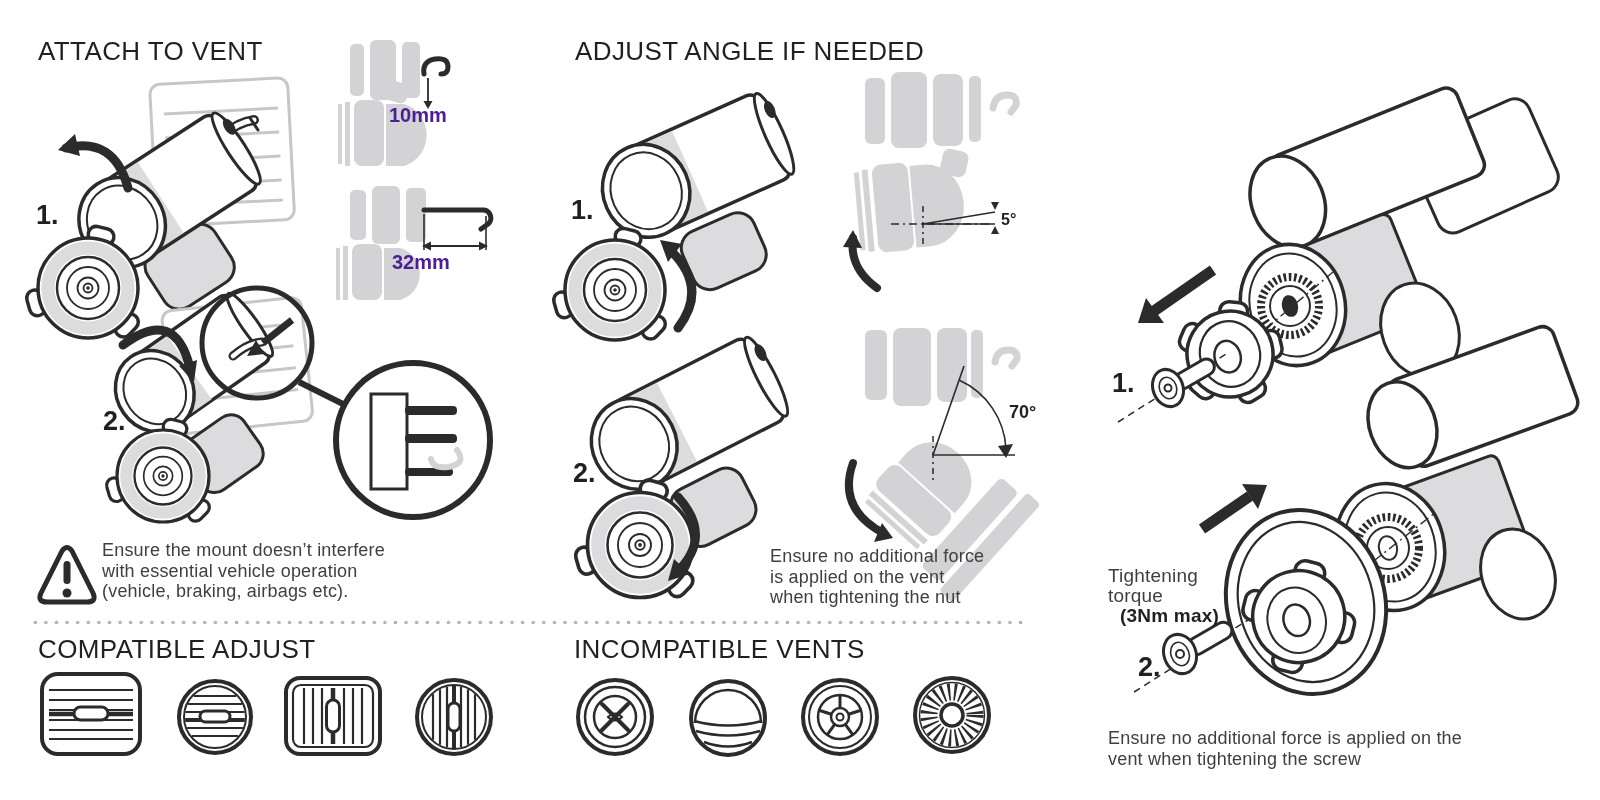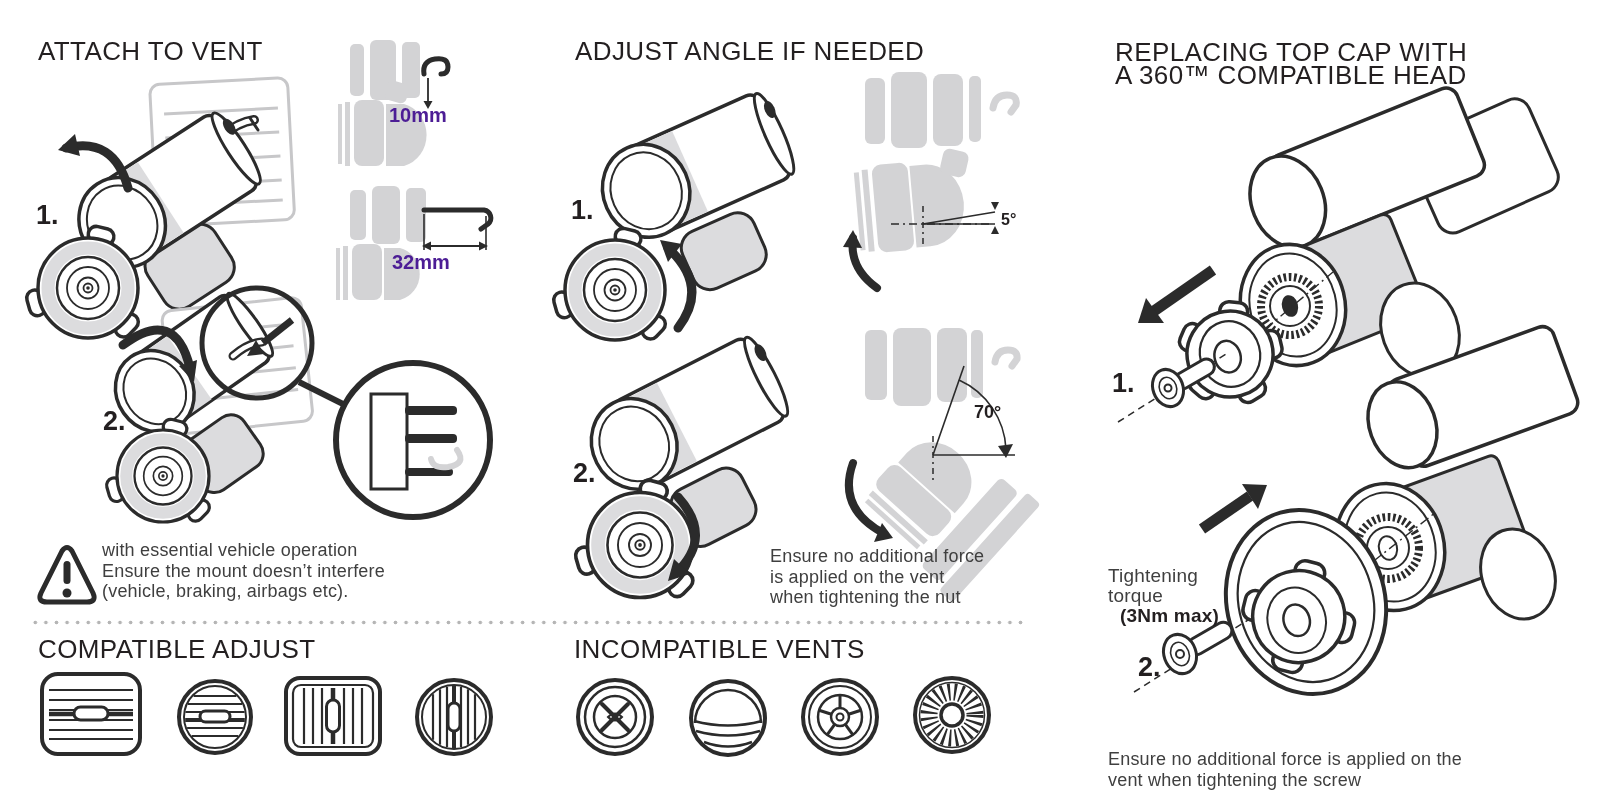--- a/index.html
+++ b/index.html
@@ -5,21 +5,21 @@
   html,body{margin:0;padding:0;background:#fff;}
   #canvas{position:relative;width:1600px;height:800px;background:#fff;overflow:hidden;
           font-family:"Liberation Sans",sans-serif;}
   .abs{position:absolute;}
   .h1{font-weight:400;font-size:26px;line-height:23px;letter-spacing:.4px;color:#231f20;white-space:nowrap;}
   .h1 .l{display:block;}
   .step{font-weight:700;font-size:27px;color:#231f20;}
   .body{font-size:18px;line-height:20.5px;letter-spacing:.2px;color:#3f3f3f;white-space:nowrap;}
   .dim{font-weight:700;font-size:20px;color:#4c1d95;white-space:nowrap;}
   .angle{font-weight:700;font-size:16px;color:#231f20;}
-  .angle.big{font-size:18px;}
+  .angle.big{font-size:18px;margin-left:35px;}
   .torq{font-size:19px;line-height:20px;letter-spacing:.2px;color:#3f3f3f;white-space:nowrap;}
   .torq .b{font-weight:700;color:#231f20;margin-left:12px;}
   .dots{height:5px;background-image:radial-gradient(circle,#b5b5b5 1.7px,rgba(0,0,0,0) 2.1px);
         background-size:10.6px 5px;background-position:left center;background-repeat:repeat-x;}
   svg{display:block;overflow:visible;}
   .wf{fill:#fff;stroke:#2b2b2b;}
   .ln{fill:none;stroke:#2b2b2b;}
   .wln{fill:none;stroke:#fff;}
   .gf{fill:#dcdcde;stroke:#2b2b2b;}
   .gfs{fill:#dcdcde;stroke:none;}
@@ -183,22 +183,22 @@
     </g>
   </svg>
   <div class="abs step" style="left:103px;top:406px;">2.</div>
 
   <svg class="abs" style="left:34px;top:543px;" width="66" height="64" viewBox="0 0 66 64">
     <path class="wf" d="M28,8 q5,-7 10,0 l21,42 q4,9 -6,9 l-40,0 q-10,0 -6,-9 z" stroke-width="5" stroke-linejoin="round"></path>
     <rect class="blk" x="29.5" y="18" width="7" height="23" rx="3.5"></rect>
     <circle class="blk" cx="33" cy="50" r="4.5"></circle>
   </svg>
   <div class="abs body" style="left:102px;top:540px;">
+    <div>Ensure the mount doesn’t interfere</div>
     <div>with essential vehicle operation</div>
-    <div>Ensure the mount doesn’t interfere</div>
     <div>(vehicle, braking, airbags etc).</div>
   </div>
 
   <div class="abs h1" style="left:563px;top:40px;margin-left:12px;">ADJUST ANGLE IF NEEDED</div>
 
   <svg class="abs" style="left:556px;top:78px;" width="238" height="272" viewBox="0 0 238 272">
     <rect class="gf" x="130" y="150" width="78" height="62" rx="18" stroke-width="3" transform="rotate(-24 150 180)"></rect>
     <g transform="rotate(-24 92 112)">
       <rect class="wf" x="88" y="66" width="142" height="92" rx="10" stroke-width="3.5"></rect>
       <rect class="gfs" x="106" y="68" width="32" height="88"></rect>
@@ -318,24 +318,20 @@
     </g>
   </svg>
   <div class="abs angle big" style="left:974px;top:402px;">70°</div>
 
   <div class="abs body" style="left:770px;top:546px;">
     <div>Ensure no additional force</div>
     <div>is applied on the vent</div>
     <div>when tightening the nut</div>
   </div>
 
-  <div class="abs h1" style="left:1115px;top:41px;">
-    <span class="l">REPLACING TOP CAP WITH</span>
-    <span class="l">A 360™ COMPATIBLE HEAD</span>
-  </div>
 
   <svg class="abs" style="left:1090px;top:92px;" width="510" height="628" viewBox="0 0 510 628">
 
     <g>
       <g transform="rotate(-24 380 80)">
         <rect class="wf" x="330" y="30" width="130" height="100" rx="16" stroke-width="3"></rect>
       </g>
       <g transform="rotate(-22 200 110)">
         <rect class="wf" x="195" y="62" width="200" height="94" rx="12" stroke-width="3.5"></rect>
         <ellipse class="wf" cx="198" cy="109" rx="36" ry="47" stroke-width="3.5"></ellipse>
@@ -427,21 +423,21 @@
     </g>
   </svg>
 
   <div class="abs step" style="left:1112px;top:368px;">1.</div>
   <div class="abs torq" style="left:1108px;top:566px;">
     <div>Tightening</div>
     <div>torque</div>
     <div class="b">(3Nm max)</div>
   </div>
   <div class="abs step" style="left:1138px;top:652px;">2.</div>
-  <div class="abs body" style="left:1108px;top:749px;">
+  <div class="abs body" style="left:1108px;top:728px;">
     <div>Ensure no additional force is applied on the</div>
     <div>vent when tightening the screw</div>
   </div>
 
   <div class="abs dots" style="left:30px;top:620px;width:995px;"></div>
 
   <div class="abs h1" style="left:38px;top:638px;">COMPATIBLE ADJUST</div>
 
   <svg class="abs" style="left:38px;top:670px;" width="106" height="88" viewBox="0 0 106 88">
     <rect class="wf" x="4" y="4" width="98" height="80" rx="16" stroke-width="4"></rect>

